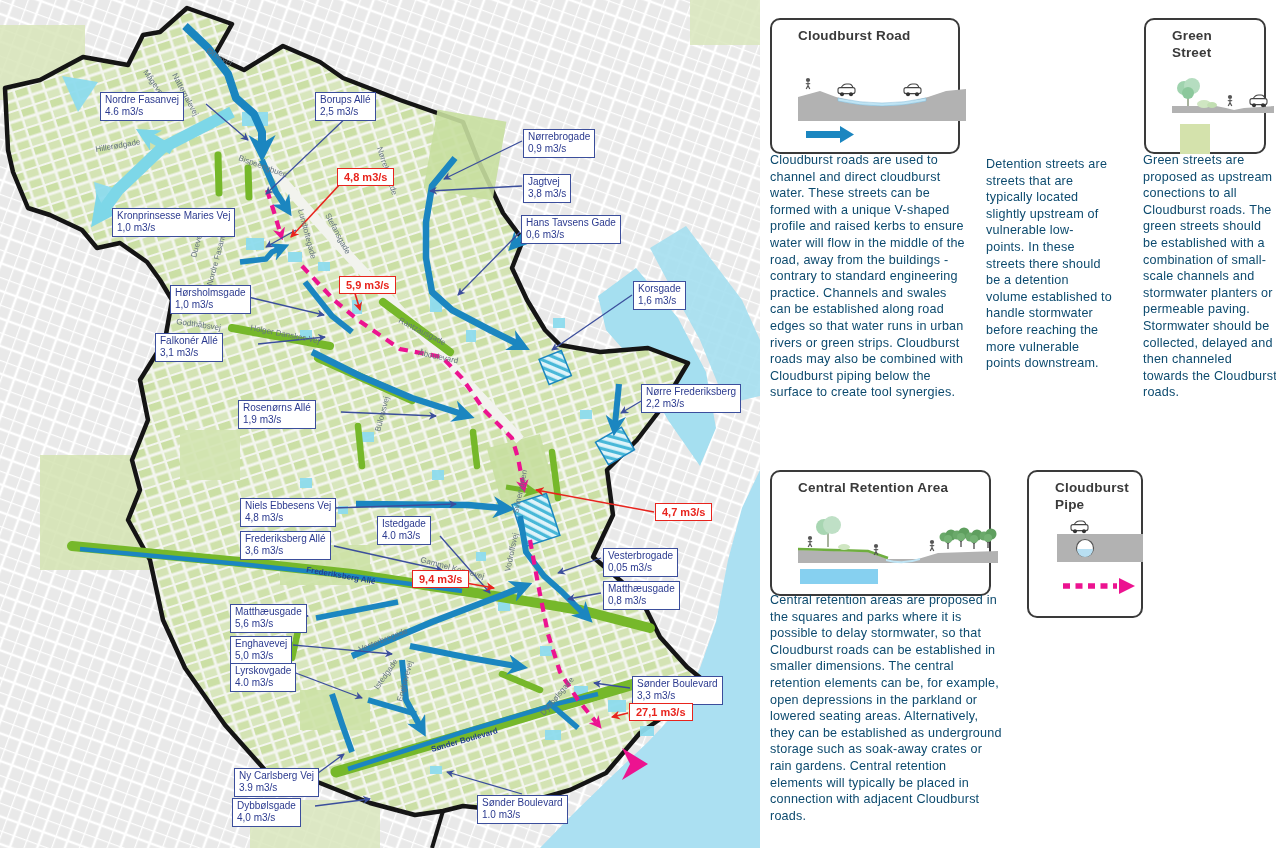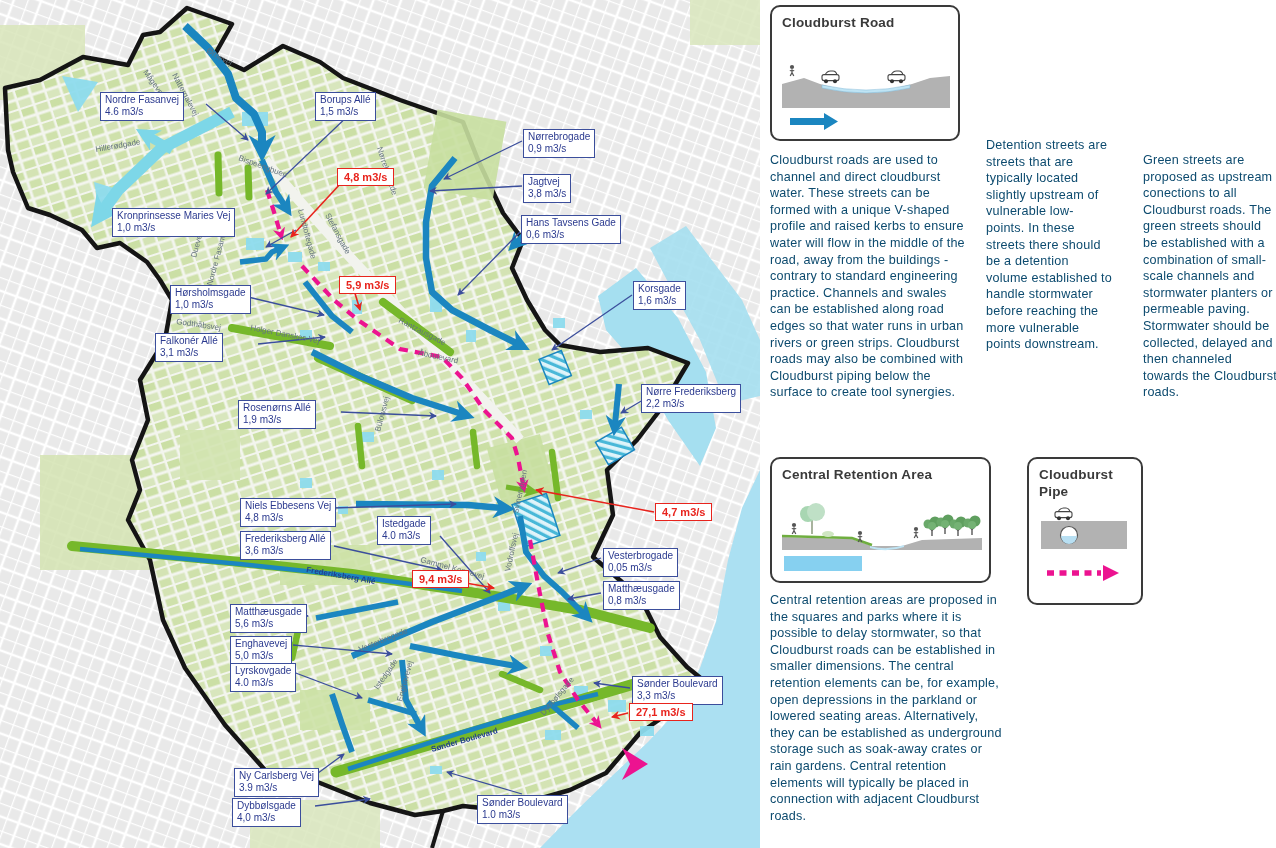--- a/index.html
+++ b/index.html
@@ -5,21 +5,21 @@
   html,body{margin:0;padding:0;background:#fff;}
   body{font-family:"Liberation Sans", sans-serif;}
   .stage{position:relative;width:1276px;height:848px;background:#fff;overflow:hidden;}
   .map-area{position:absolute;left:0;top:0;width:760px;height:848px;}
   .map-svg{position:absolute;left:0;top:0;}
   .map-label{position:absolute;background:#fff;border:1.5px solid #3b4e9c;color:#2b3a8f;
     font-size:10px;line-height:1.18;padding:1px 4px 2px;white-space:nowrap;z-index:5;}
   .flow-callout{position:absolute;background:#fff;border:1.5px solid #e8241d;color:#e8241d;
     font-size:11px;font-weight:bold;line-height:1.1;padding:2px 6px;white-space:nowrap;z-index:5;}
   .panel{position:absolute;left:760px;top:0;width:516px;height:848px;background:#fff;}
-  .card{position:absolute;background:#fff;border:2px solid #3a3a3a;border-radius:10px;padding:8px 10px 4px;box-sizing:border-box;}
+  .card{position:absolute;background:#fff;border:2px solid #3a3a3a;border-radius:10px;padding:8px 26px 4px;box-sizing:border-box;margin-top:13px;}
   .card-title{font-size:13.5px;font-weight:bold;color:#3a3a3a;letter-spacing:.2px;line-height:1.25;}
   .desc{position:absolute;font-size:12.6px;color:#0c4a6e;line-height:16.6px;letter-spacing:.2px;}
   .street-name{font-size:8px;fill:#64737e;}
   .street-name.on-green{fill:#23408e;font-weight:bold;}
 </style>
 </head>
 <body>
 
 <svg width="0" height="0" style="position:absolute" aria-hidden="true">
   <defs>
@@ -259,21 +259,21 @@
     <div class="map-label" style="left:100px;top:92px">
         <div>Nordre Fasanvej</div>
         <div>4.6 m3/s</div>
       </div>
     <div class="map-label" style="left:112px;top:208px">
         <div>Kronprinsesse Maries Vej</div>
         <div>1,0 m3/s</div>
       </div>
     <div class="map-label" style="left:315px;top:92px">
         <div>Borups Allé</div>
-        <div>1,5 m3/s</div>
+        <div>2,5 m3/s</div>
       </div>
     <div class="map-label" style="left:523px;top:129px">
         <div>Nørrebrogade</div>
         <div>0,9 m3/s</div>
       </div>
     <div class="map-label" style="left:523px;top:174px">
         <div>Jagtvej</div>
         <div>3,8 m3/s</div>
       </div>
     <div class="map-label" style="left:521px;top:215px">
@@ -364,23 +364,38 @@
         <path d="M0,52 L22,46 38,52 58,57 84,59 110,57 130,52 148,46 168,44 L168,76 L0,76 Z" fill="#b2b2b2"></path>
         <path d="M40,53 Q84,63 128,53 L128,56 Q84,66 40,56 Z" fill="#bfe4f4" stroke="#7fb8d8" stroke-width="0.5"></path>
         <use href="#sym-person" transform="translate(10,44)"></use>
         <use href="#sym-car" transform="translate(40,40)"></use>
         <use href="#sym-car" transform="translate(106,40)"></use>
         <path d="M8,86 L42,86 42,81 56,89.5 42,98 42,93 8,93 Z" fill="#1b86c0"></path>
       </svg>
     </div>
 
 
+    <div class="card" style="left:384px;top:5px;width:122px;height:136px">
+      <div class="card-title">Green Street</div>
+      <svg width="102" height="100" viewBox="0 0 102 100">
+        <path d="M0,44 L44,44 54,46 62,48 72,46 102,44 L102,51 L0,51 Z" fill="#b2b2b2"></path>
+        <path d="M16,44 L16,32" stroke="#7a8a6a" stroke-width="1.3"></path>
+        <circle cx="12" cy="26" r="7" fill="#9fd3ae"></circle>
+          <circle cx="20" cy="24" r="8" fill="#b5ddc0"></circle>
+          <circle cx="16" cy="31" r="6" fill="#8cc89c"></circle>
+        <ellipse cx="32" cy="42" rx="7" ry="4" fill="#cfe6c2"></ellipse>
+          <ellipse cx="40" cy="43" rx="5" ry="3" fill="#c2dfb2"></ellipse>
+        <use href="#sym-person" transform="translate(58,44)"></use>
+        <use href="#sym-car" transform="translate(78,34)"></use>
+        <rect x="8" y="62" width="30" height="30" fill="#d4e2ac"></rect>
+      </svg>
+    </div>
 
     <div class="desc" style="left:10px;top:152px;width:198px">Cloudburst roads are used to channel and direct cloudburst water. These streets can be formed with a unique V-shaped profile and raised kerbs to ensure water will flow in the middle of the road, away from the buildings - contrary to standard engineering practice. Channels and swales can be established along road edges so that water runs in urban rivers or green strips. Cloudburst roads may also be combined with Cloudburst piping below the surface to create tool synergies.</div>
-    <div class="desc" style="left:226px;top:137px;width:126px">Detention streets are streets that are typically located slightly upstream of vulnerable low-points. In these streets there should be a detention volume established to handle stormwater before reaching the more vulnerable points downstream.</div>
+    <div class="desc" style="left:226px;top:156px;width:126px">Detention streets are streets that are typically located slightly upstream of vulnerable low-points. In these streets there should be a detention volume established to handle stormwater before reaching the more vulnerable points downstream.</div>
     <div class="desc" style="left:383px;top:152px;width:134px">Green streets are proposed as upstream conections to all Cloudburst roads. The green streets should be established with a combination of small-scale channels and stormwater planters or permeable paving. Stormwater should be collected, delayed and then channeled towards the Cloudburst roads.</div>
 
     <div class="card" style="left:10px;top:457px;width:221px;height:126px">
       <div class="card-title">Central Retention Area</div>
       <svg width="200" height="92" viewBox="0 0 200 92">
         <path d="M0,53 L70,55 90,62 120,62 140,56 200,54 L200,66 L0,66 Z" fill="#b2b2b2"></path>
         <path d="M0,52 L70,54 90,61" fill="none" stroke="#6fae3f" stroke-width="2.5"></path>
         <path d="M88,62 Q105,67 122,61 L122,63 Q105,69 88,64 Z" fill="#bfe4f4"></path>
         <path d="M30,50 L30,36" stroke="#7a8a6a" stroke-width="1.3"></path>
         <circle cx="26" cy="30" r="8" fill="#a8d6b2"></circle>

